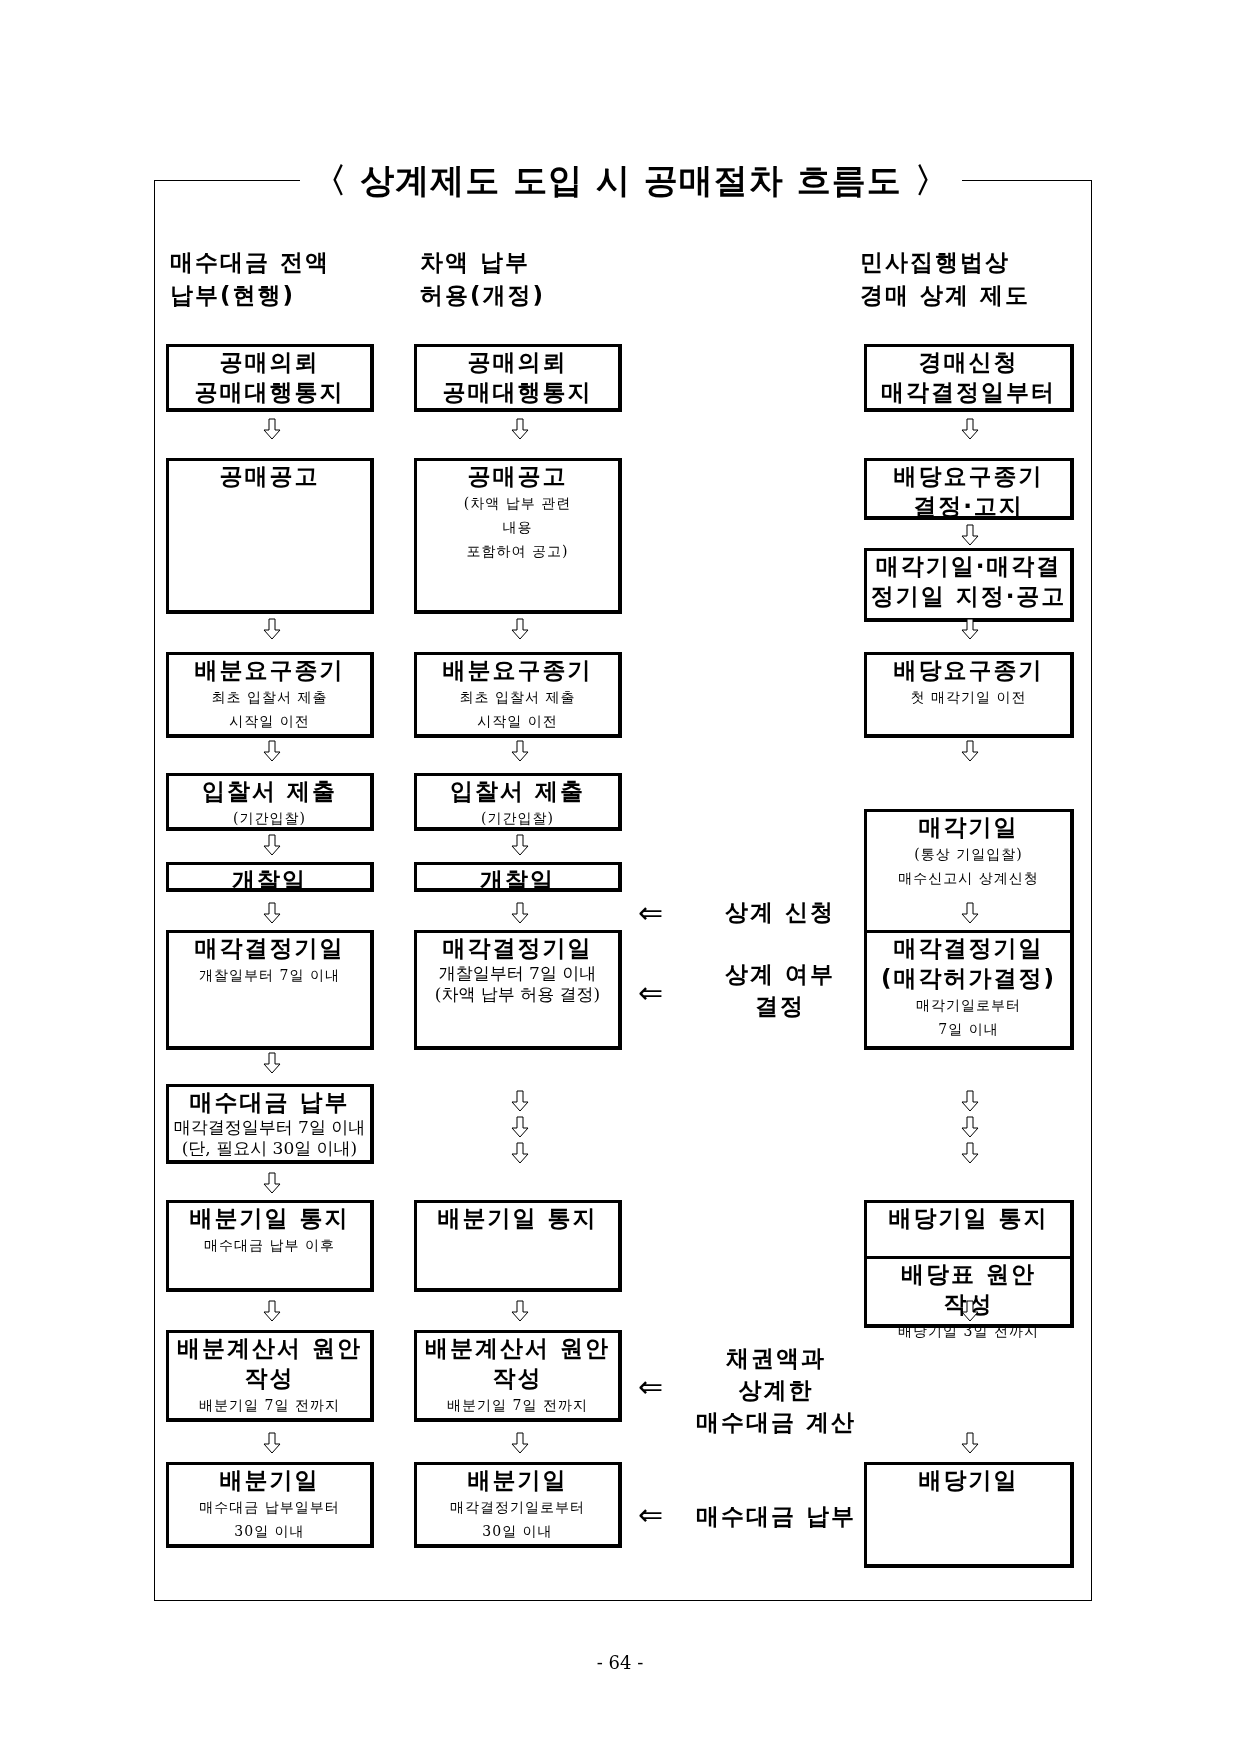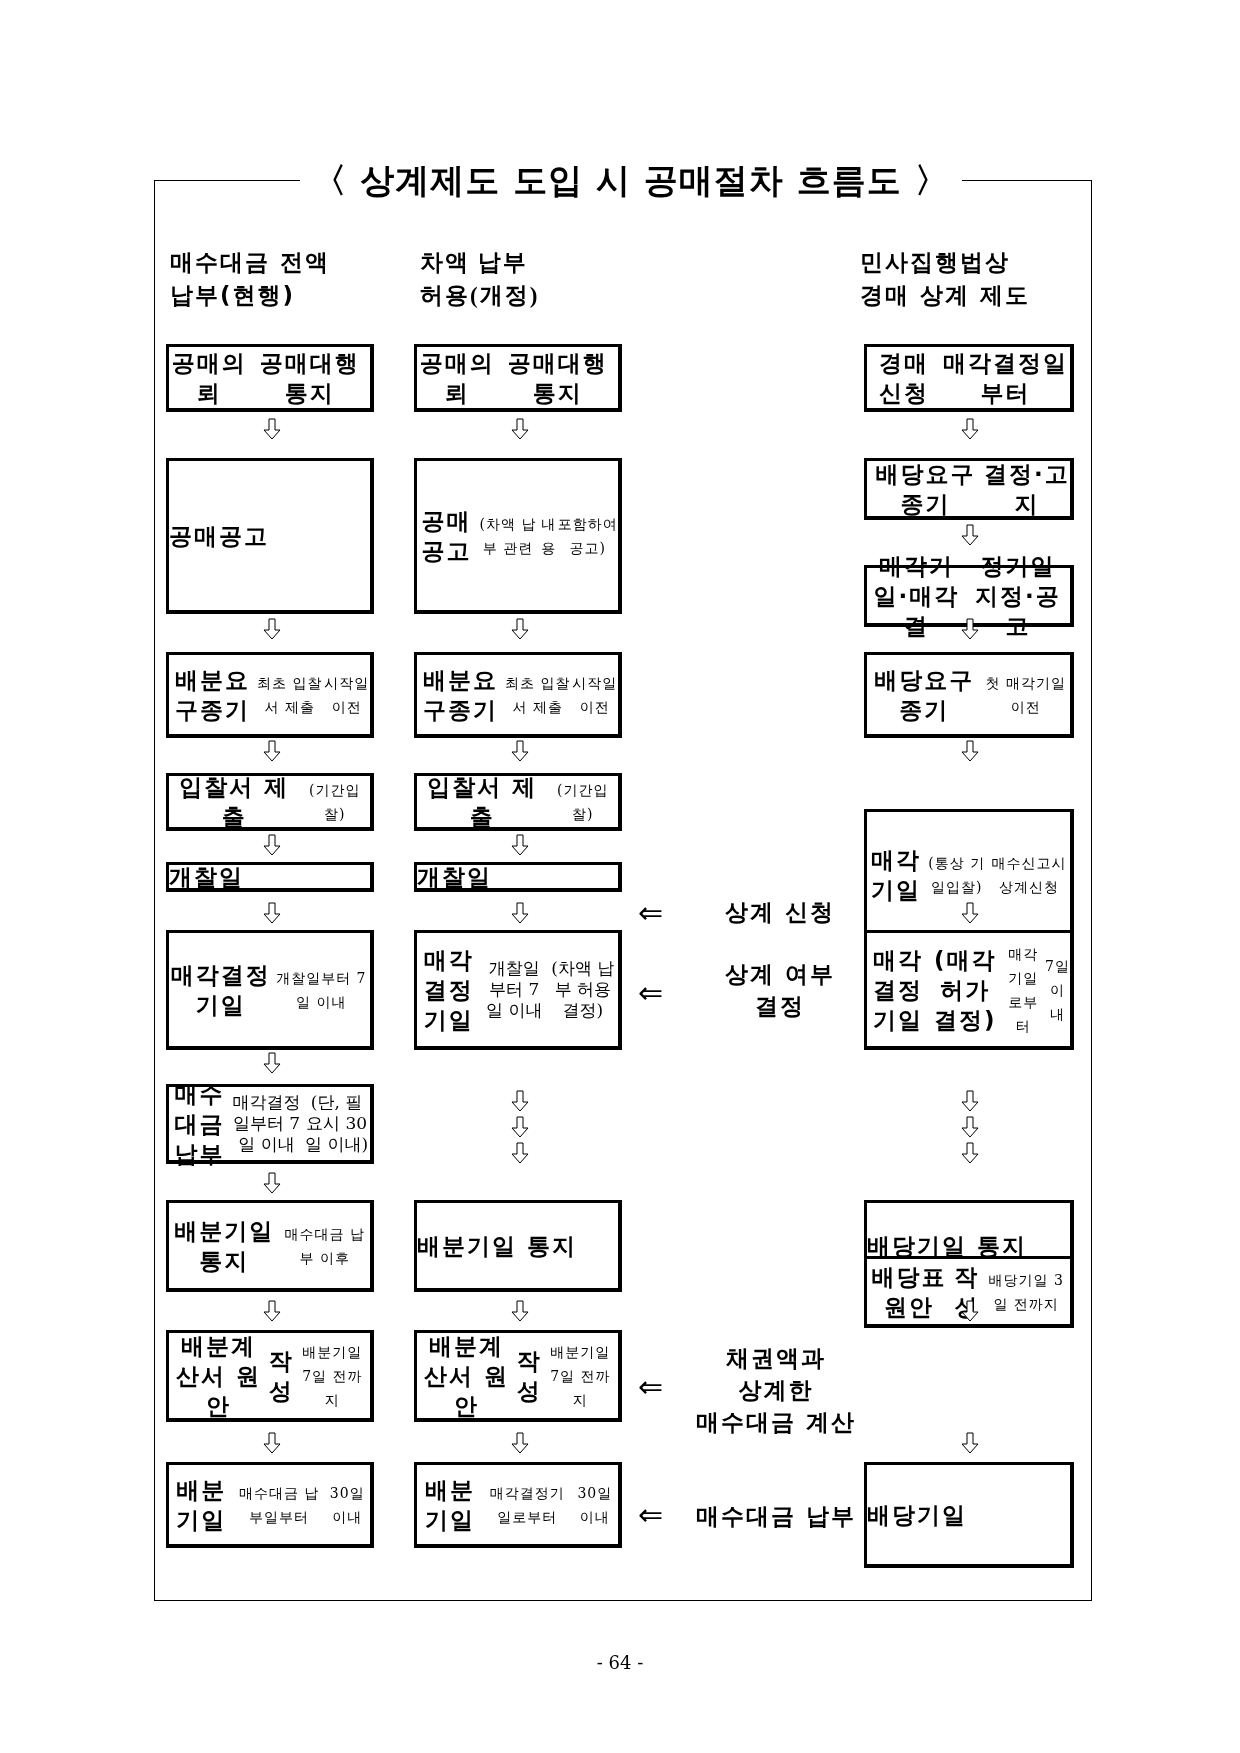--- a/index.html
+++ b/index.html
@@ -2,42 +2,42 @@
 <html><head>
 <meta charset="utf-8">
 <style>
   html, body { margin:0; padding:0; background:#fff; }
   body { width:1240px; height:1753px; position:relative; font-family:"DejaVu Sans", sans-serif; color:#000; overflow:hidden; }
   .frame { position:absolute; left:154px; top:180px; width:936px; height:1420px; border:1px solid #000; border-top:none; }
   .frame-top-l { position:absolute; left:154px; top:180px; width:146px; border-top:1px solid #000; }
   .frame-top-r { position:absolute; left:962px; top:180px; width:129px; border-top:1px solid #000; }
   .title { position:absolute; left:300px; top:160px; width:662px; text-align:center; font-size:34px; font-weight:bold; letter-spacing:1px; line-height:40px; }
   .colhead { position:absolute; text-align:left; font-size:23px; font-weight:bold; line-height:33px; letter-spacing:2px; }
-  .box { position:absolute; border:3px solid #000; border-right-width:4px; border-bottom-width:4px; box-sizing:border-box; display:flex; flex-direction:row; justify-content:flex-start; align-items:center; text-align:center; background:#fff; }
+  .box { position:absolute; border:3px solid #000; border-right-width:4px; border-bottom-width:4px; box-sizing:border-box; display:flex; flex-direction:column; justify-content:flex-start; align-items:center; text-align:center; background:#fff; }
   .b { font-size:23px; font-weight:bold; line-height:30px; letter-spacing:2px; }
   .s { font-size:14px; line-height:24px; letter-spacing:1px; font-family:"DejaVu Serif", serif; }
   .ss { font-size:17px; line-height:21px; font-family:"DejaVu Serif", serif; }
   .arr { position:absolute; width:20px; height:22px; }
   .harr { position:absolute; font-size:30px; line-height:30px; }
   .mid { position:absolute; text-align:center; font-size:23px; font-weight:bold; line-height:32px; letter-spacing:2px; }
   .pagenum { position:absolute; left:0; width:1240px; top:1652px; text-align:center; font-size:18px; font-family:"DejaVu Serif", serif; }
 </style>
 </head>
 <body>
 
 <div class="frame"></div>
 <div class="frame-top-l"></div>
 <div class="frame-top-r"></div>
 <div class="title">〈 상계제도 도입 시 공매절차 흐름도 〉</div>
 
 <div class="colhead" style="left:170px;top:246px;width:200px;">
   <div>매수대금 전액</div>
   <div>납부(현행)</div>
 </div>
-<div class="colhead" style="left:420px;top:246px;width:200px;font-family:Liberation Serif, serif;">
+<div class="colhead" style="left:420px;top:246px;width:200px;">
   <div>차액 납부</div>
   <div>허용(개정)</div>
 </div>
 <div class="colhead" style="left:860px;top:246px;width:220px;">
   <div>민사집행법상</div>
   <div>경매 상계 제도</div>
 </div>
 
 <div id="col-current">
     <div class="box" style="left: 166px; top: 344px; width: 208px; height: 68px;">
@@ -127,21 +127,21 @@
   </div>
 <div id="col-civil">
     <div class="box" style="left: 864px; top: 344px; width: 210px; height: 68px;">
       <div class="b">경매신청</div>
       <div class="b">매각결정일부터</div>
     </div>
     <div class="box" style="left: 864px; top: 458px; width: 210px; height: 62px;">
       <div class="b">배당요구종기</div>
       <div class="b">결정·고지</div>
     </div>
-    <div class="box" style="left: 864px; top: 548px; width: 210px; height: 62px; margin-top: 17px;">
+    <div class="box" style="left: 864px; top: 548px; width: 210px; height: 74px;">
       <div class="b">매각기일·매각결</div>
       <div class="b">정기일 지정·공고</div>
     </div>
     <div class="box" style="left: 864px; top: 652px; width: 210px; height: 86px;">
       <div class="b">배당요구종기</div>
       <div class="s">첫 매각기일 이전</div>
     </div>
     <div class="box" style="left: 864px; top: 809px; width: 210px; height: 132px;">
       <div class="b">매각기일</div>
       <div class="s">(통상 기일입찰)</div>

